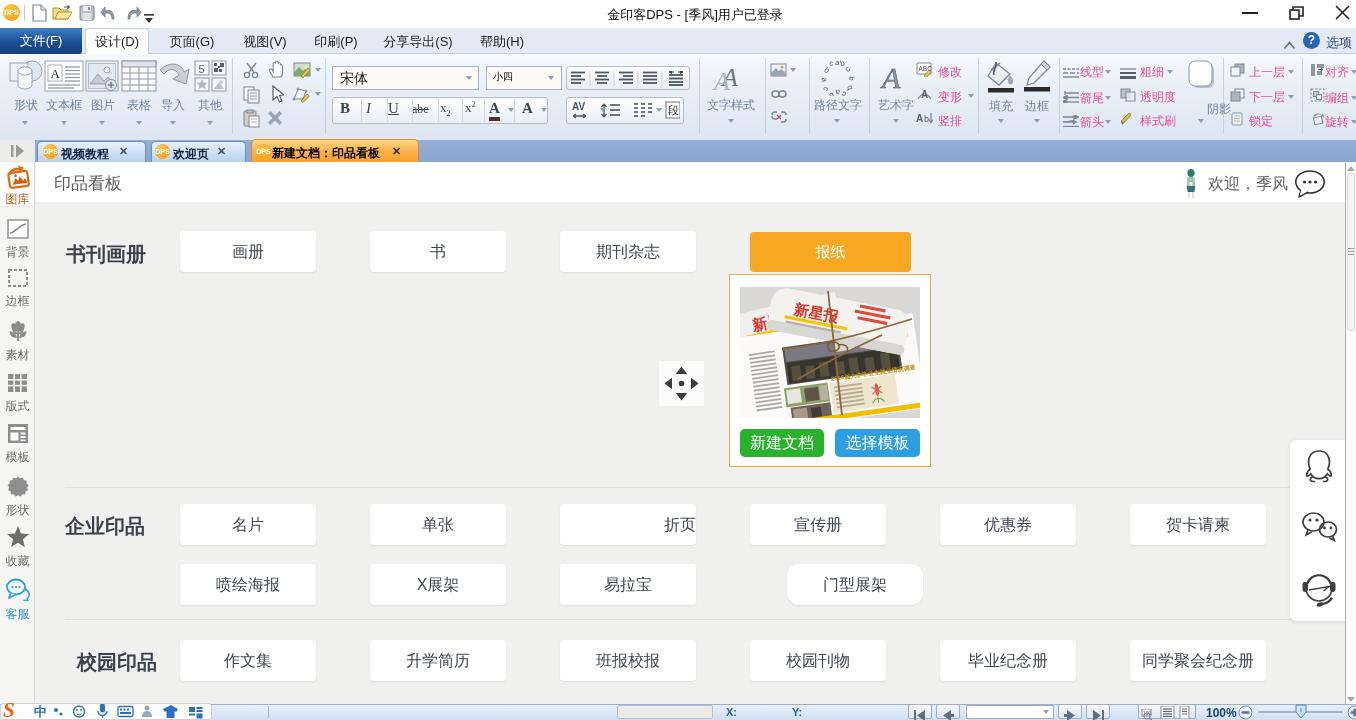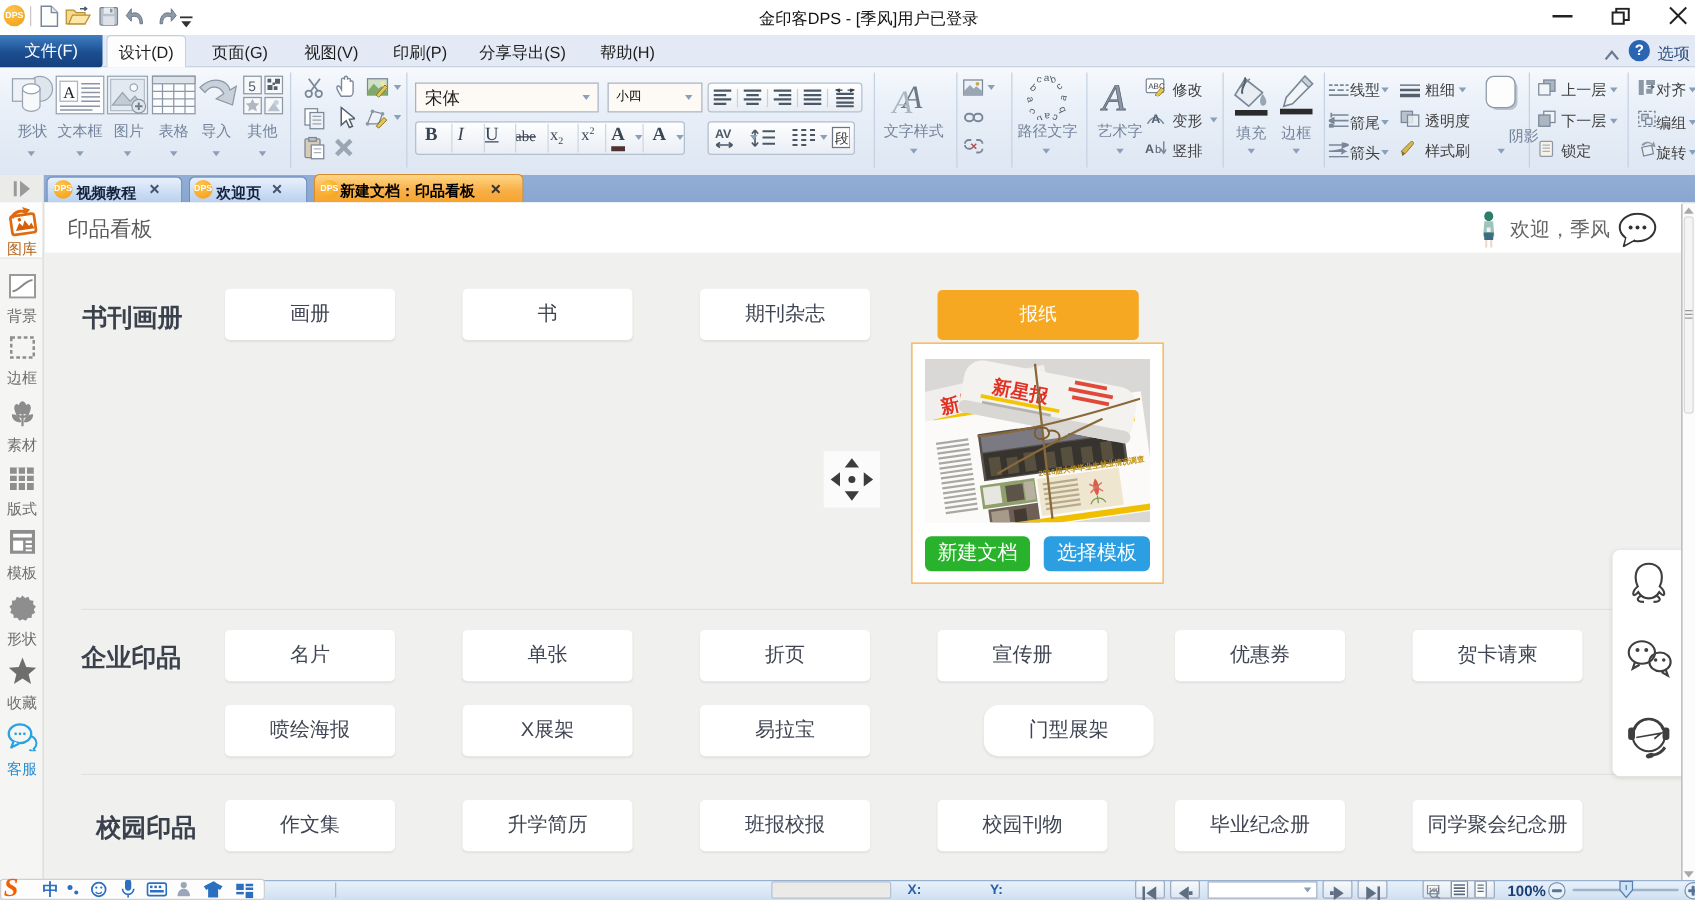--- a/index.html
+++ b/index.html
@@ -11,21 +11,21 @@
   #title { left:0; top:6px; width:1390px; text-align:center; font-size:13px; color:#111; }
   
   #menubar { left:0; top:28px; width:1356px; height:26px; background:#e3e9f5; border-bottom:1px solid #c2cddd; }
   #filebtn { left:0; top:28px; width:82px; height:26px; background:linear-gradient(#3f7ec2,#1b4e91 55%,#153f7c); border-radius:0 0 3px 0; color:#fff; font-size:13px; text-align:center; line-height:26px; }
   .mtab { top:28px; height:26px; font-size:13px; color:#1c1c1c; text-align:center; line-height:27px; }
   #mtab-active { left:85px; top:28px; width:64px; height:26px; background:#fdfdfe; border:1px solid #c3cede; border-bottom:none; border-radius:4px 4px 0 0; font-size:13px; text-align:center; line-height:26px; color:#1c1c1c; }
   
   #ribbon { left:0; top:54px; width:1356px; height:86px; background:linear-gradient(#f6f9fd,#e8eff8 40%,#dde6f2); }
   .rsep { top:58px; width:1px; height:76px; background:#c5d2e3; }
   .rlabel { font-size:12px; color:#74849c; text-align:center; white-space:nowrap; }
-  .rsmall { font-size:12px; color:#404040; white-space:nowrap; }
+  .rsmall { font-size:12px; color:#ec4899; white-space:nowrap; }
   .caret { width:0; height:0; border-left:3px solid transparent; border-right:3px solid transparent; border-top:4px solid #8aa0ba; }
   
   #tabstrip { left:0; top:140px; width:1356px; height:22px; background:linear-gradient(#93aed6,#88a6d0); }
   .dtab { top:141px; height:21px; border:1px solid #6d8fbd; border-bottom:none; border-radius:5px 5px 0 0; font-size:12px; color:#13315e; background:linear-gradient(#e8f1fc,#b9d0ee); }
   .dps-badge { width:15px; height:15px; border-radius:50%; background:radial-gradient(circle at 35% 30%, #ffc54d, #f49a10); color:#fff; font-size:7px; font-weight:bold; text-align:center; line-height:15px; }
   .tx { font-size:12px; color:#16233f; font-weight:bold; }
   
   #main { left:0; top:162px; width:1356px; height:542px; background:#f0f0ef; }
   #sidebar { left:0; top:162px; width:35px; height:542px; background:#f5f5f4; border-right:1px solid #d9d9d8; }
   .sb-item { left:0; width:35px; text-align:center; }
@@ -775,21 +775,21 @@
 <path d="M39.5 22.5 L32 16.8 L32 28.2 Z"></path>
 <circle cx="22.5" cy="22.5" r="2.8"></circle>
 </g>
 </svg>
 </div>
 
 <div class="abs divider" style="top:487px;"></div>
 <div class="abs section-title" style="left:65px;top:513px;">企业印品</div>
 <div class="abs pbtn" style="left:180px;top:504px;">名片</div>
 <div class="abs pbtn" style="left:370px;top:504px;">单张</div>
-<div class="abs pbtn" style="left:560px;top:504px;">折页</div>
+<div class="abs pbtn" style="left:560px;top:504px;text-align:right;">折页</div>
 <div class="abs pbtn" style="left:750px;top:504px;">宣传册</div>
 <div class="abs pbtn" style="left:940px;top:504px;">优惠券</div>
 <div class="abs pbtn" style="left:1130px;top:504px;">贺卡请柬</div>
 <div class="abs pbtn" style="left:180px;top:564px;">喷绘海报</div>
 <div class="abs pbtn" style="left:370px;top:564px;">X展架</div>
 <div class="abs pbtn" style="left:560px;top:564px;">易拉宝</div>
 <div class="abs pbtn" style="left:787px;top:564px;border-radius:12px;">门型展架</div>
 
 <div class="abs divider" style="top:619px;"></div>
 <div class="abs section-title" style="left:77px;top:649px;">校园印品</div>

